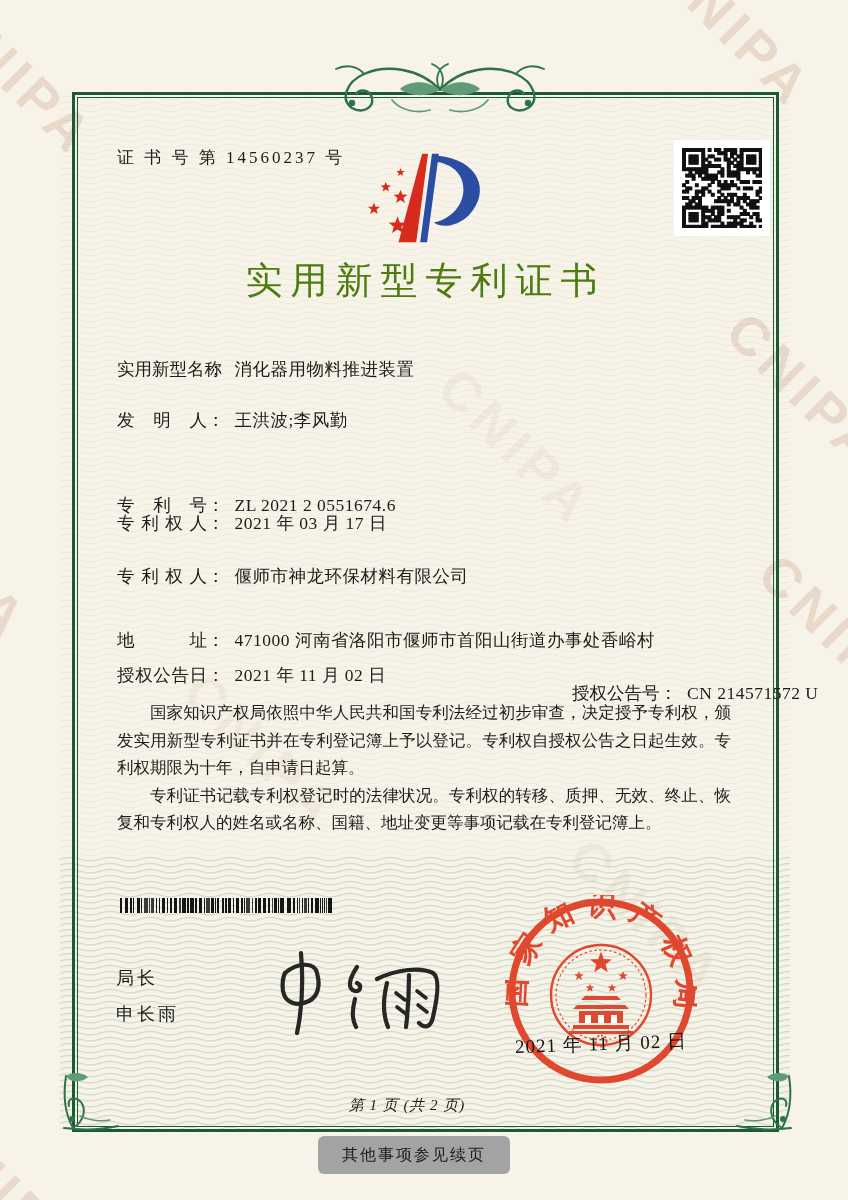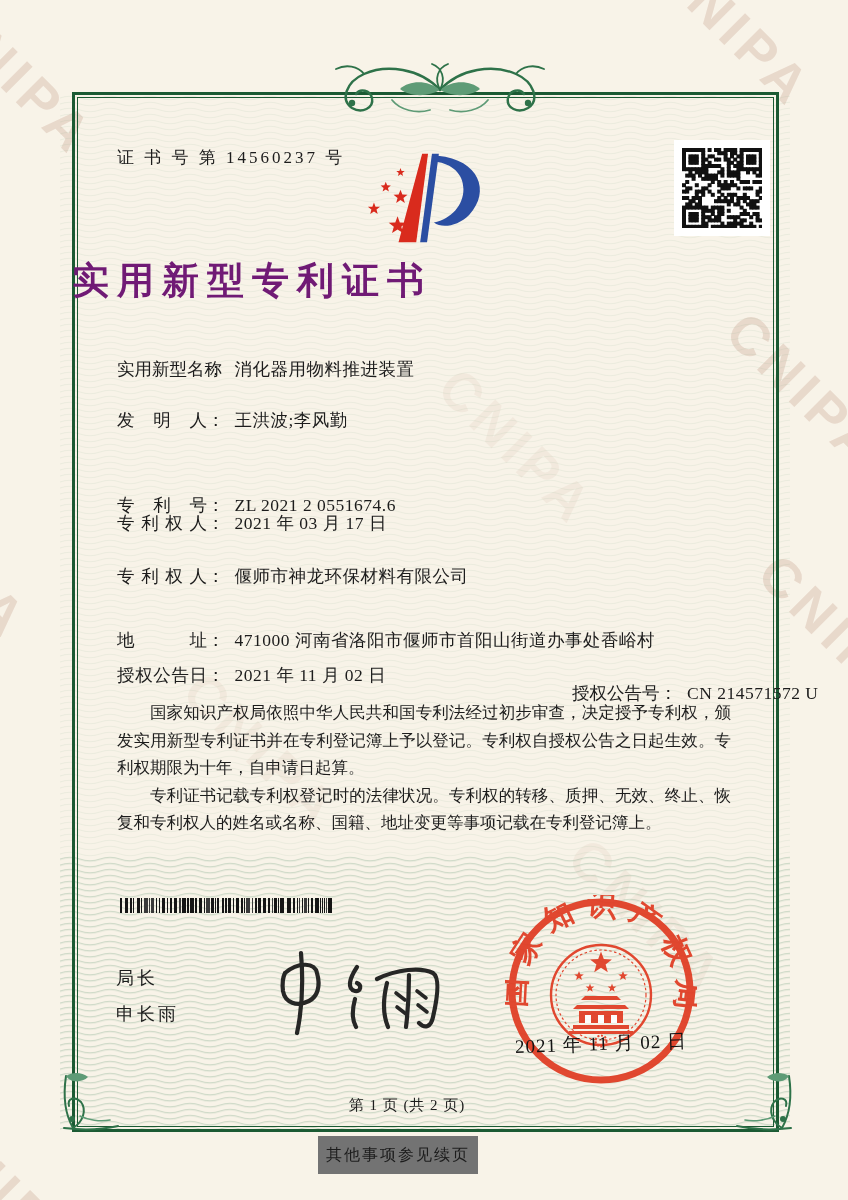--- a/index.html
+++ b/index.html
@@ -11,37 +11,37 @@
       font-weight:bold;font-size:54px;letter-spacing:6px;color:#dcc4b5;opacity:.55;
       transform:rotate(45deg);transform-origin:left top;white-space:nowrap;z-index:1;}
   .wm.light{opacity:.20;}
   
   .frame{position:absolute;left:72px;top:92px;width:701px;height:1034px;
          border:3px solid #1b5a33;z-index:2;}
   .frame::before{content:"";position:absolute;inset:2px;border:1px solid #1b5a33;}
   .waves{position:absolute;z-index:1;}
   .content{position:absolute;inset:0;z-index:5;padding-left:46px;}
   .cert-no{position:absolute;left:117px;top:146px;font-size:17px;letter-spacing:3px;}
-  .title{position:absolute;left:72px;top:256px;width:707px;
-         font-size:37px;font-weight:bold;letter-spacing:8px;color:#701a75;}
+  .title{position:absolute;left:72px;top:256px;width:707px;text-align:center;
+         font-size:37px;font-weight:normal;letter-spacing:8px;color:#4d7c0f;}
   .frow{position:absolute;left:117px;font-size:17.5px;white-space:nowrap;}
   .flabel{display:inline-block;width:90px;text-align:justify;text-align-last:justify;vertical-align:top;}
   .colon{display:inline-block;margin-right:10px;}
   .fvalue{letter-spacing:.5px;}
   .grant2{position:absolute;left:455px;top:18px;}
   .paras{position:absolute;left:117px;top:699px;width:614px;font-size:16.5px;
          line-height:27.5px;text-align:justify;}
   .paras p{margin:0;text-indent:2em;}
   .officer{position:absolute;left:116px;font-size:18px;letter-spacing:3px;}
   .pageno{position:absolute;left:117px;top:1096px;width:580px;text-align:center;
-          font-size:15px;letter-spacing:1px;}
+          font-size:15px;letter-spacing:1px;font-style:italic;}
   .seal-date{position:absolute;left:505px;top:1031px;width:192px;text-align:center;
              font-size:19px;color:#141414;letter-spacing:1px;transform:rotate(-2deg);z-index:7;}
-  .footer-note{position:absolute;left:318px;top:1136px;width:160px;height:38px;background:#737373;
-               text-align:center;line-height:38px;font-size:16px;letter-spacing:2px;z-index:6;}
+  .footer-note{position:absolute;left:318px;top:1136px;width:192px;height:38px;background:#a3a3a3;
+               text-align:center;line-height:38px;font-size:16px;letter-spacing:2px;z-index:6;border-radius:6px;}
   .qrbox{position:absolute;left:674px;top:140px;width:96px;height:96px;background:#fff;
          display:flex;align-items:center;justify-content:center;z-index:5;}
   svg{display:block;}
 </style>
 </head>
 <body>
 
 <div class="page">
 
   <span class="wm" style="left:-30px;top:-14px;">CNIPA</span>

